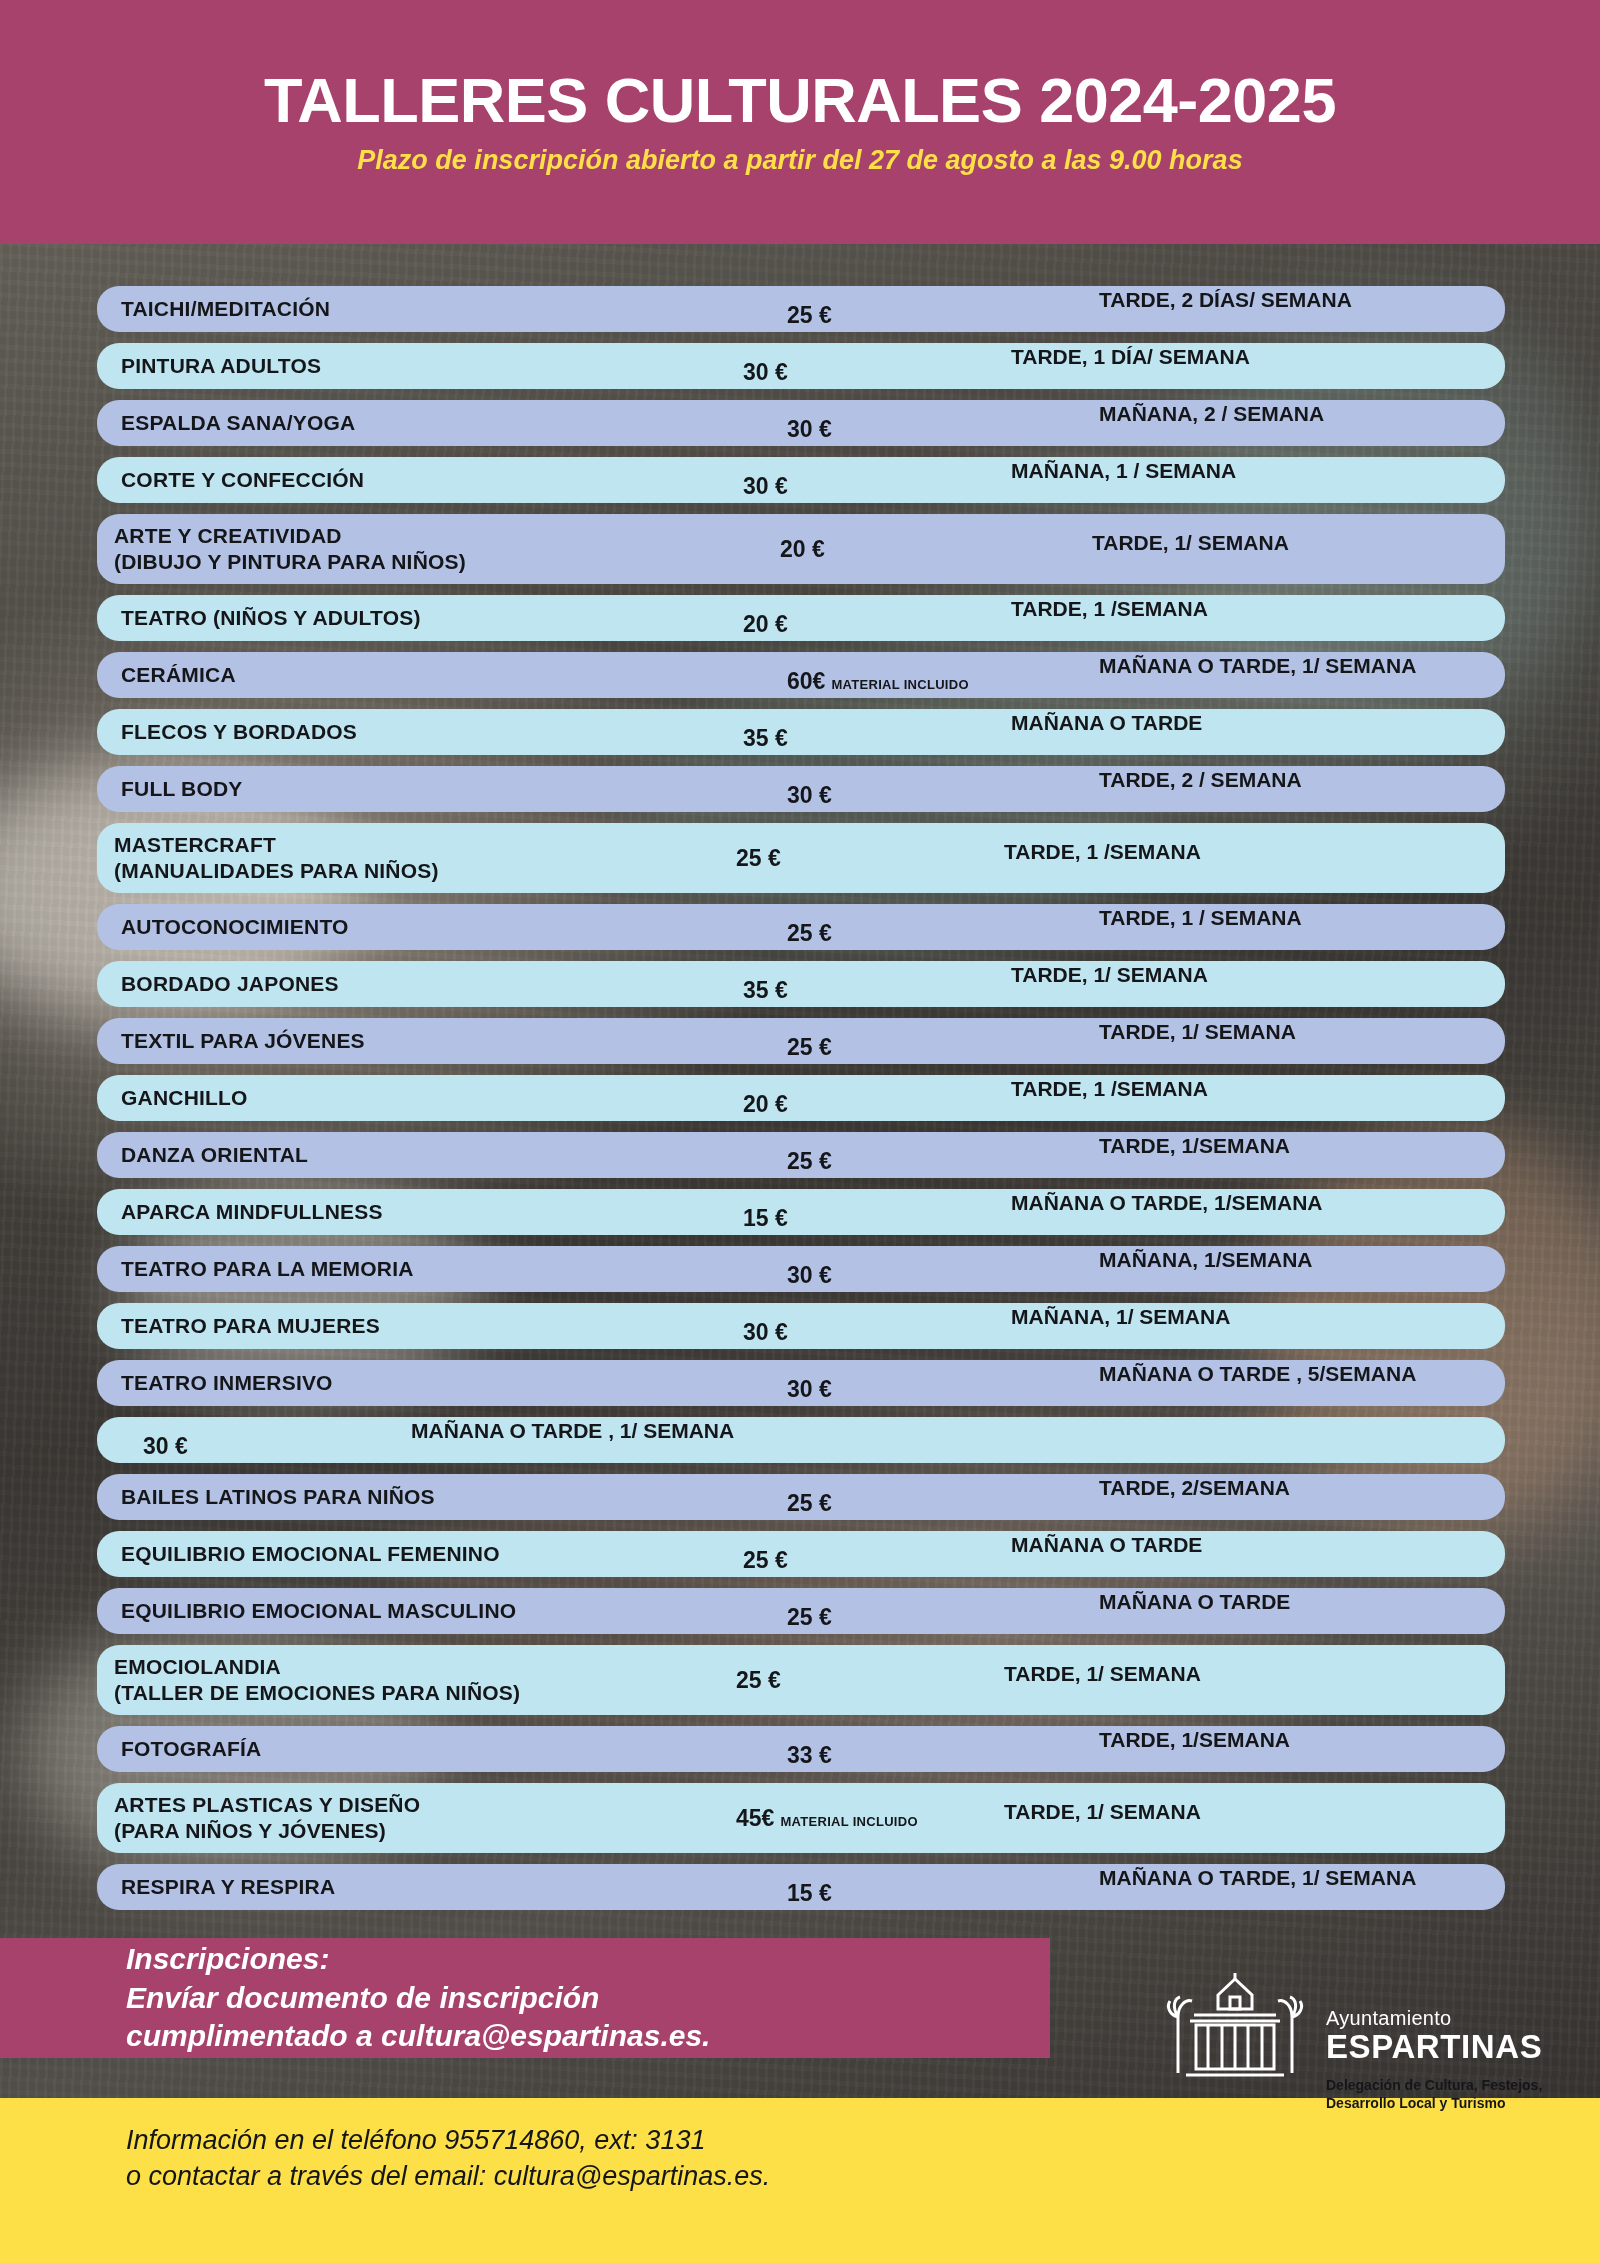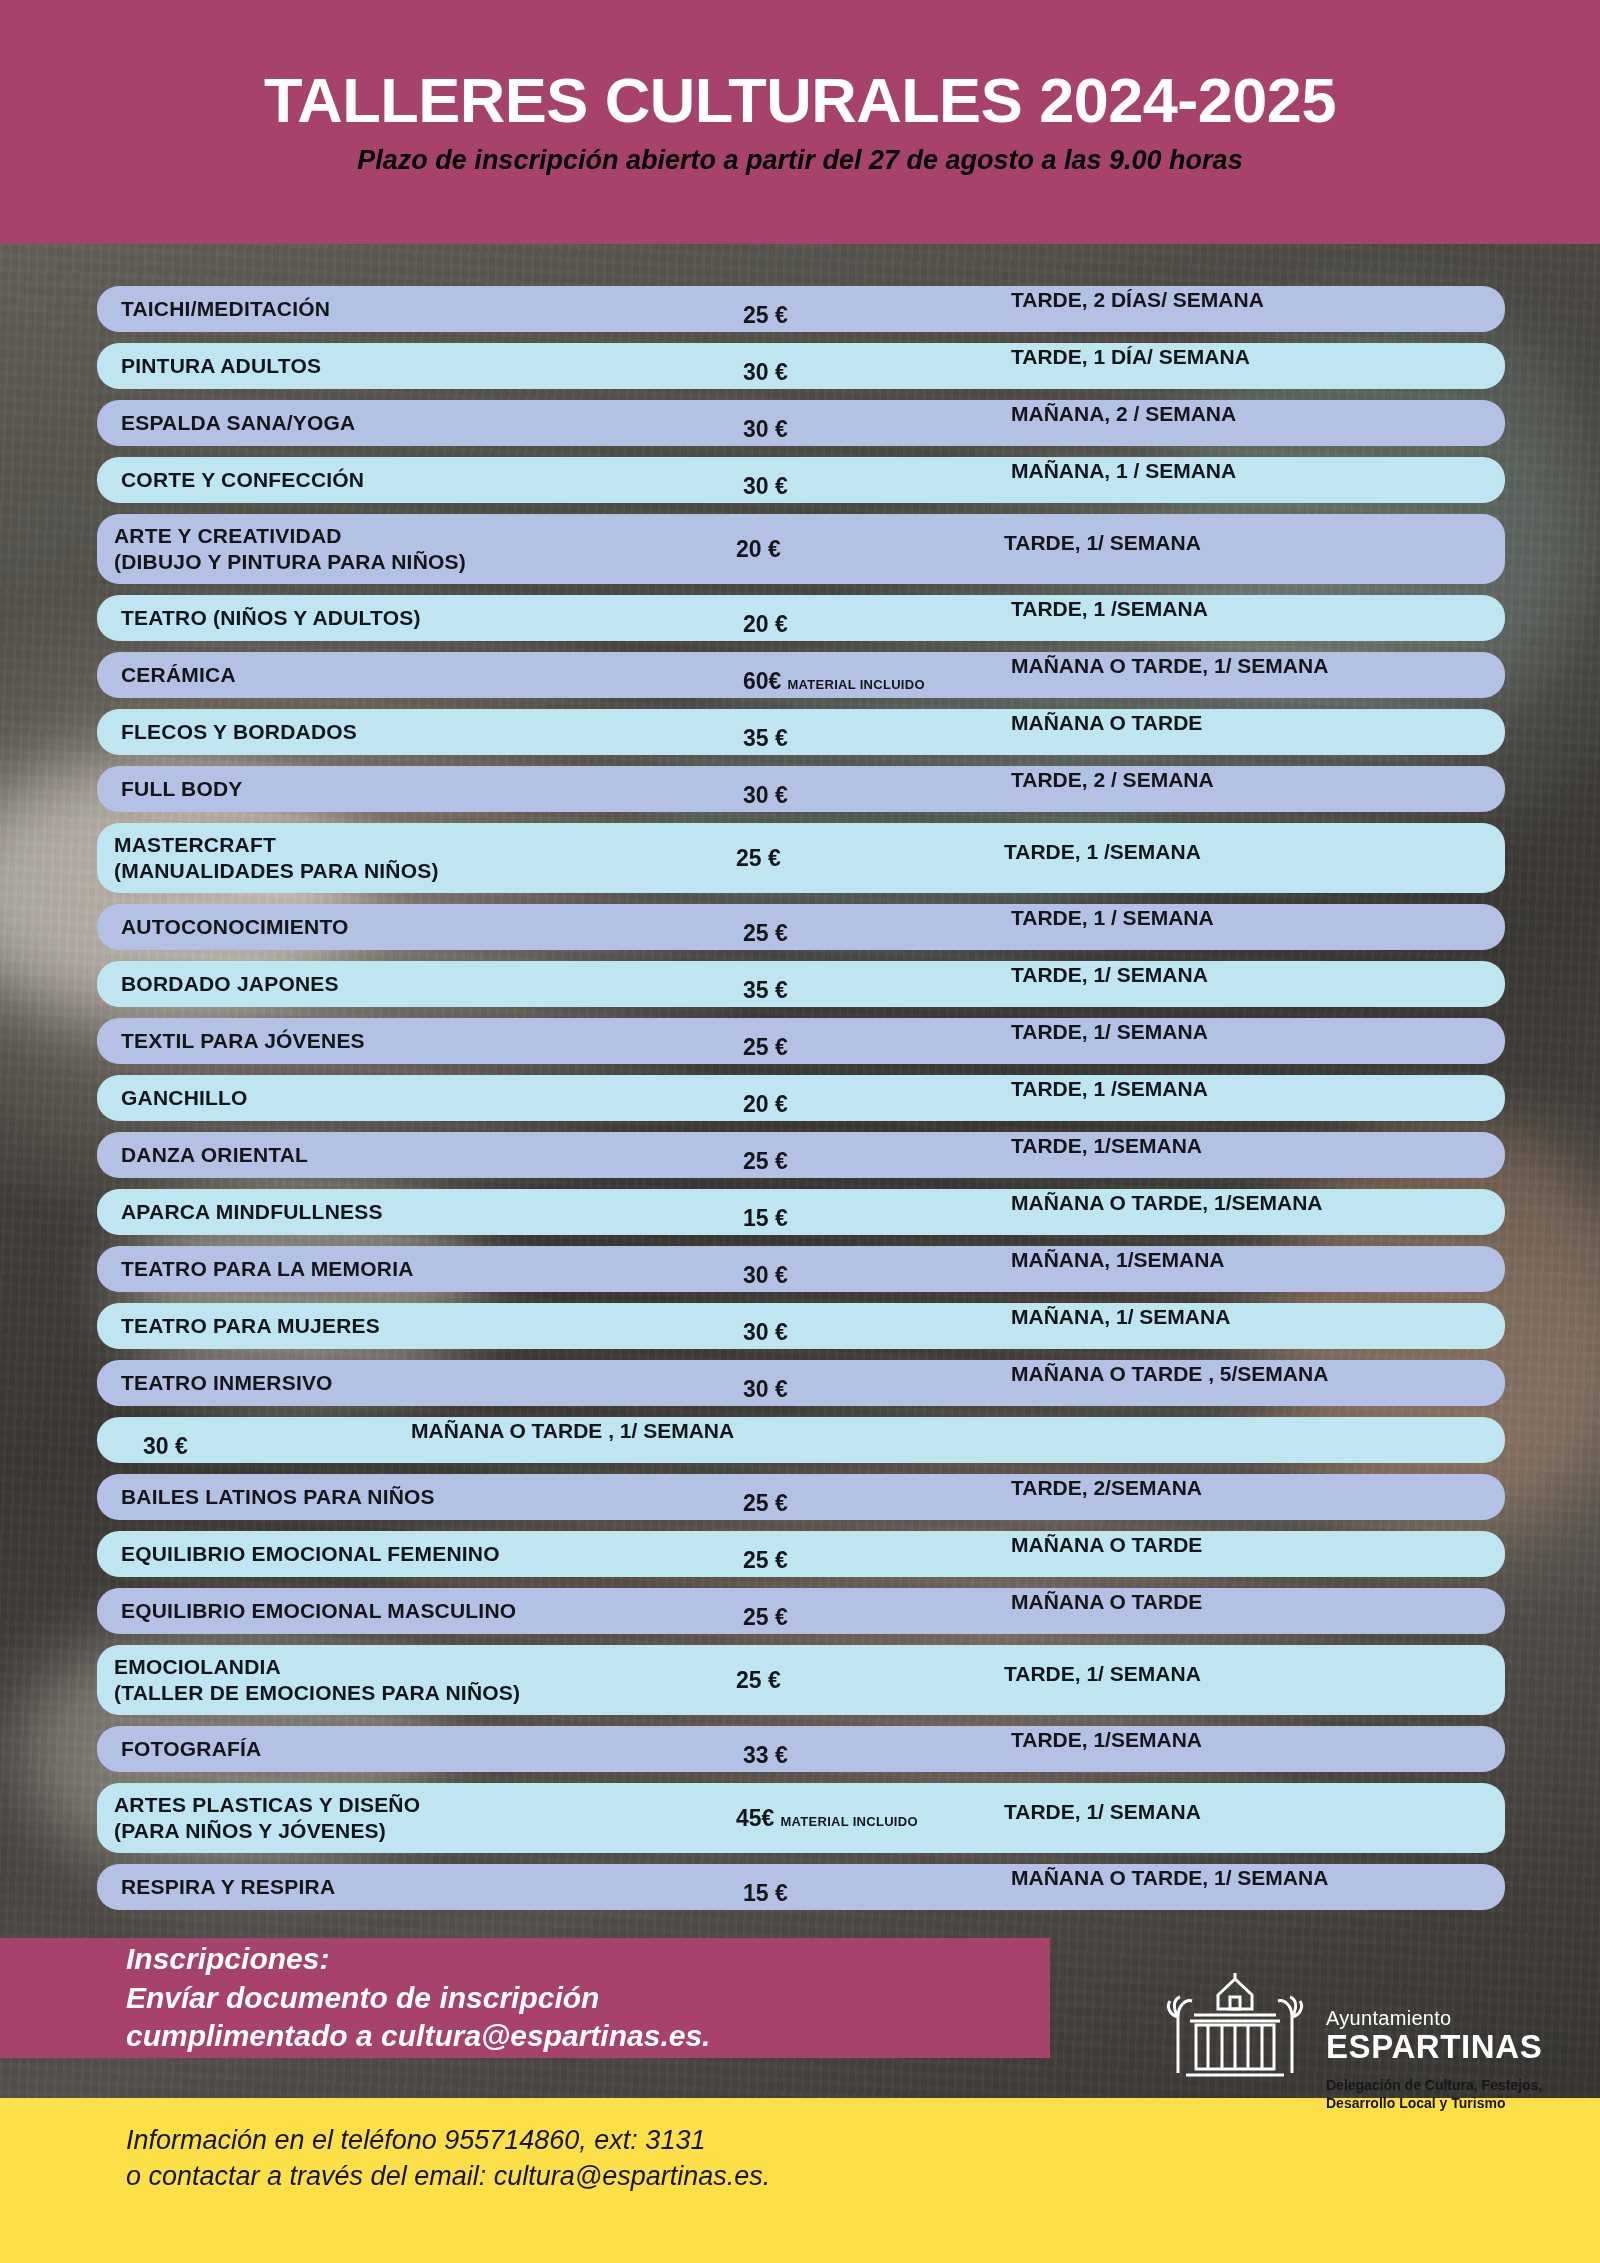--- a/index.html
+++ b/index.html
@@ -57,21 +57,21 @@
   .header-title {
     color: #ffffff;
     font-size: 63px;
     font-weight: 700;
     letter-spacing: -0.5px;
     line-height: 1.0;
     margin: 0 0 14px 0;
     text-align: left;
   }
   .header-sub {
-    color: #000000;
+    color: #fde047;
     font-size: 27px;
     font-style: italic;
     font-weight: 700;
     text-align: center;
     line-height: 1.1;
   }
 
   
   .rows-wrap {
     position: absolute;
@@ -83,21 +83,21 @@
   .row {
     position: relative;
     display: flex;
     align-items: center;
     border-radius: 22px;
     margin-bottom: 11px;
     padding: 0 24px;
     min-height: 46px;
   }
   .row.light { background: #bfe5f0; }
-  .row.dark  { background: #b3c2e4; }
+  .row.dark  { background: #b3c2e4; gap: 44px; }
   .row.tall  { min-height: 70px; padding-left: 17px; }
 
   .c-name {
     flex: 0 0 600px;
     color: #15161a;
     font-size: 21px;
     font-weight: 700;
     letter-spacing: 0.2px;
     line-height: 1.25;
     white-space: pre-line;

